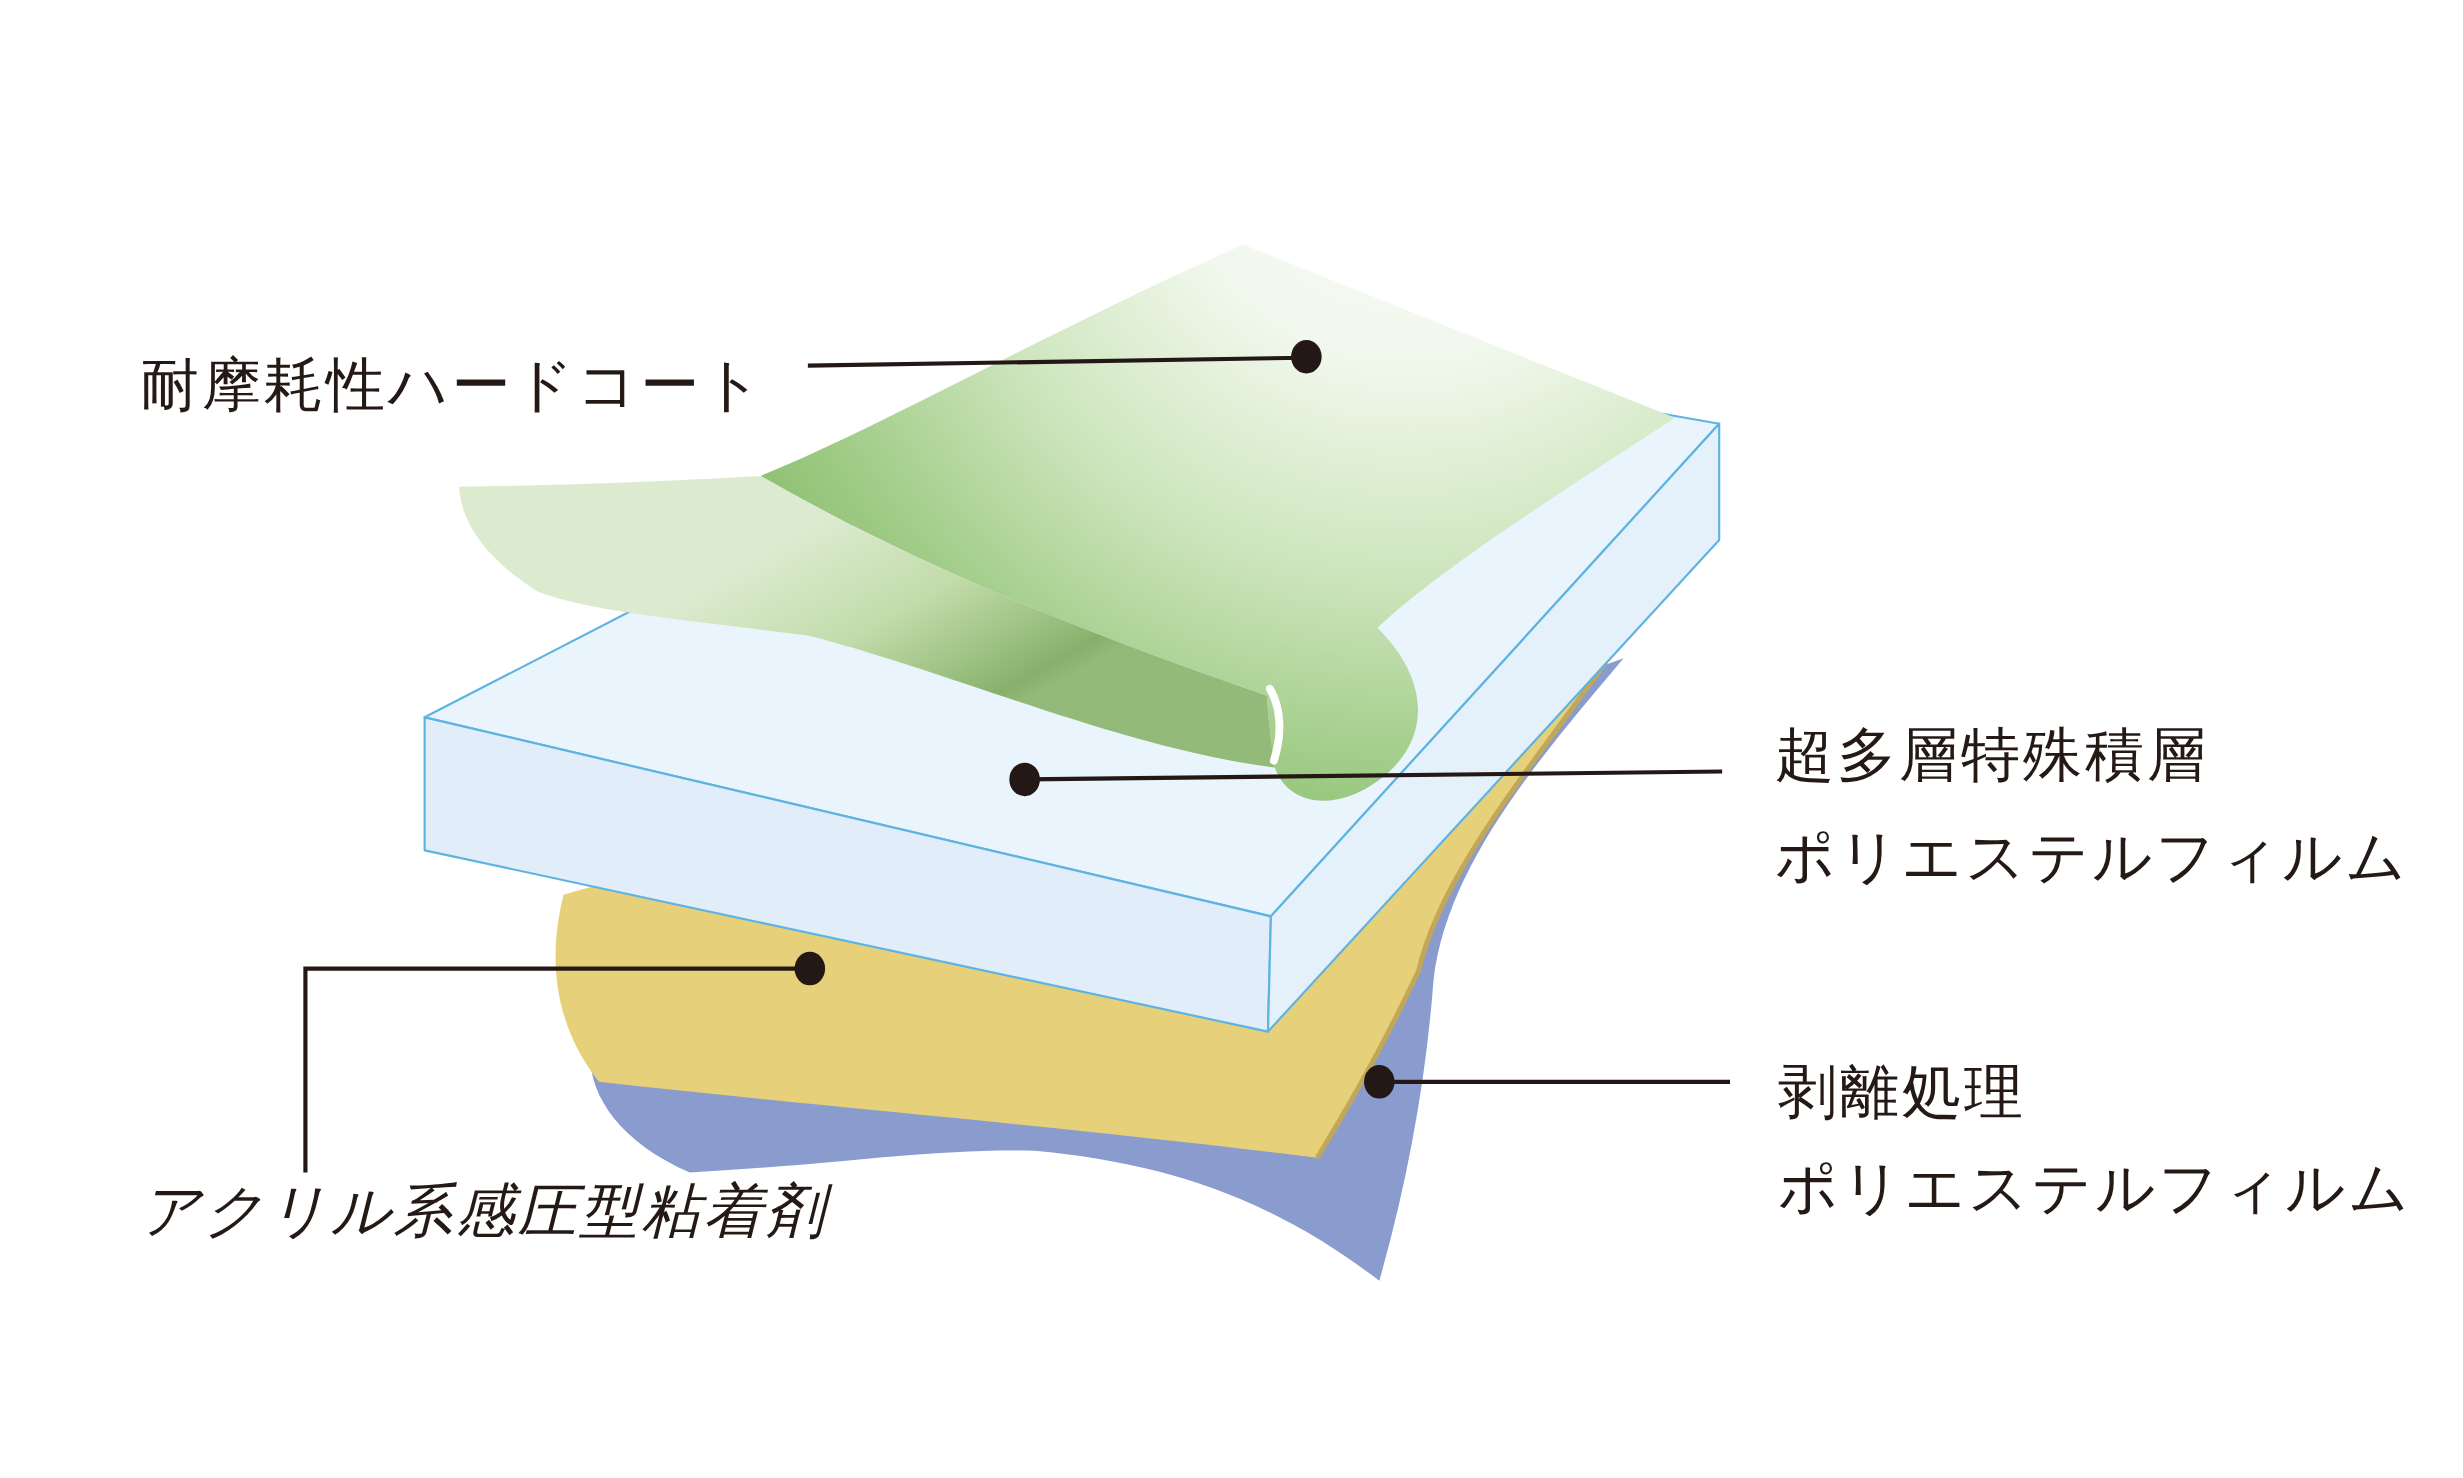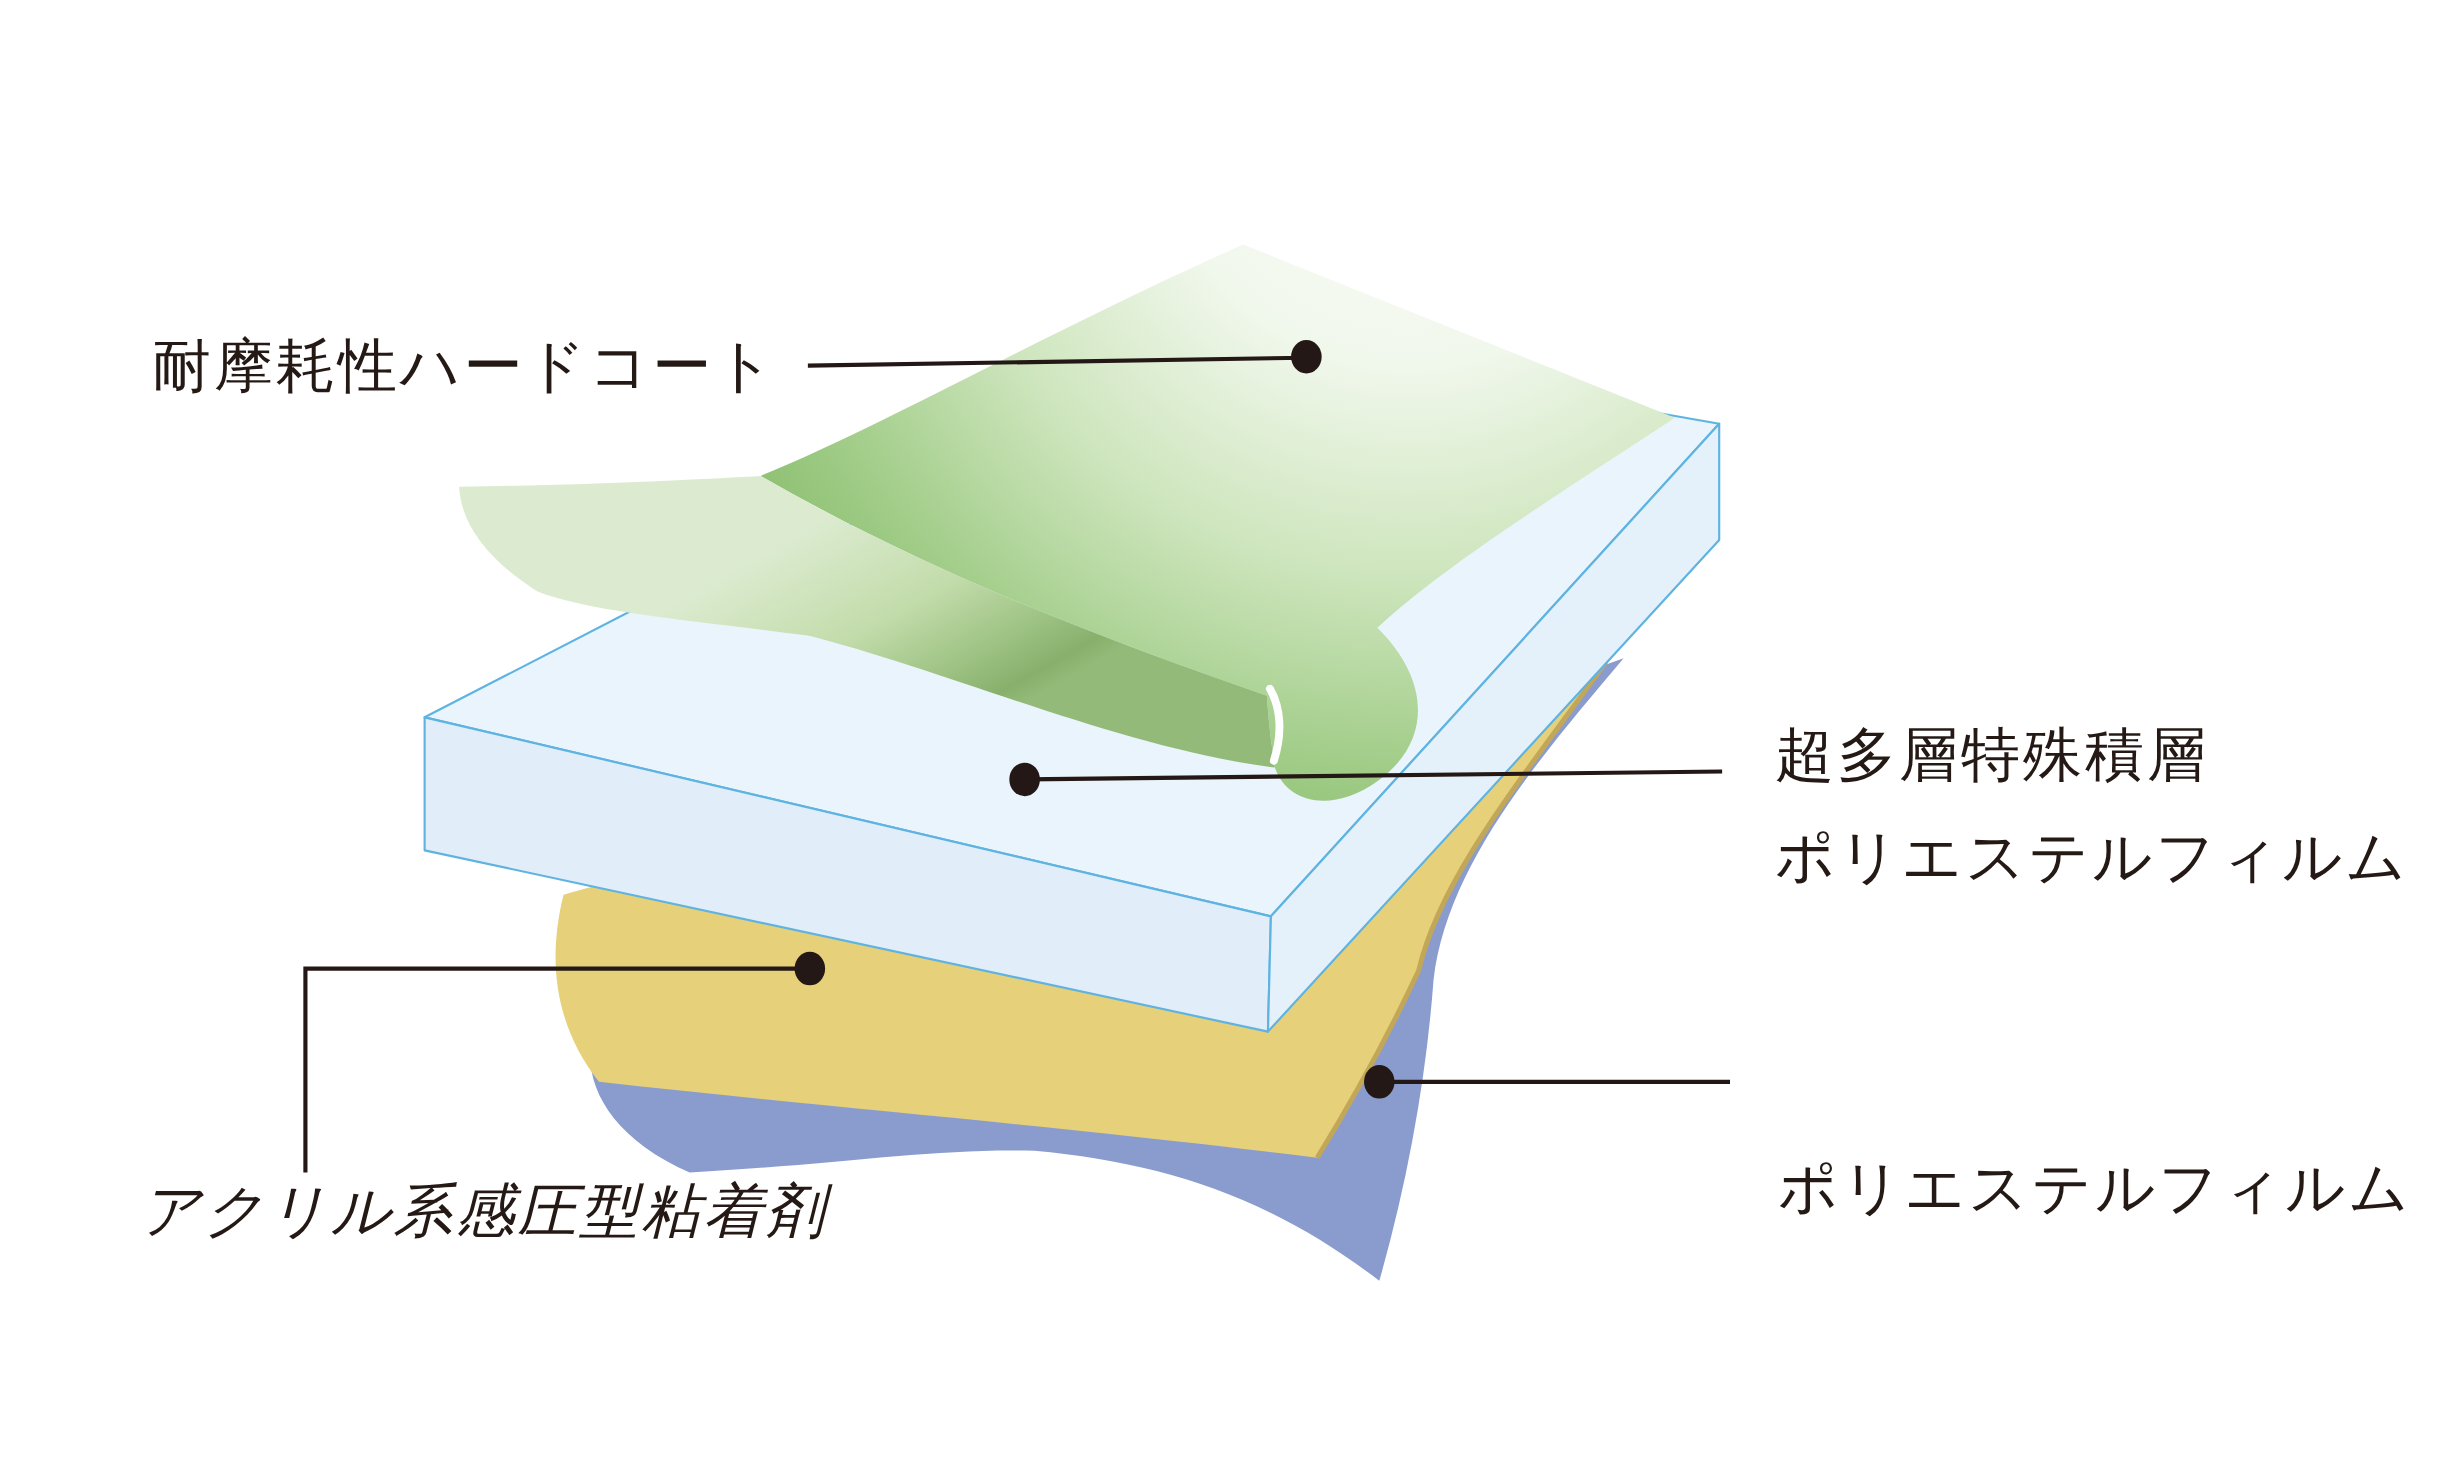--- a/index.html
+++ b/index.html
@@ -97,23 +97,24 @@
     </g>
 
     <g fill="#231815">
       <ellipse cx="1326" cy="362" rx="15.5" ry="17"></ellipse>
       <ellipse cx="1040" cy="791" rx="15.5" ry="17"></ellipse>
       <ellipse cx="822" cy="983" rx="15.5" ry="17"></ellipse>
       <ellipse cx="1400" cy="1098" rx="15.5" ry="17"></ellipse>
     </g>
   </svg>
 
-  <div class="lbl" style="left:140px; top:337px;margin-left:12px;">耐摩耗性ハードコート</div>
+  <div class="lbl" style="left:140px; top:356px;">耐摩耗性ハードコート</div>
 
   <div class="lbl" style="left:1775px; top:726px;">超多層特殊積層</div>
   <div class="lbl" style="left:1775px; top:828px;">ポリエステルフィルム</div>
 
   <div class="lbl" style="left:140px; top:1182px;font-style:italic;">アクリル系感圧型粘着剤</div>
 
+  <div class="lbl" style="left:1778px; top:1063px;">剥離処理</div>
   <div class="lbl" style="left:1778px; top:1159px;">ポリエステルフィルム</div>
 
 </div>
 
 
 </body></html>

